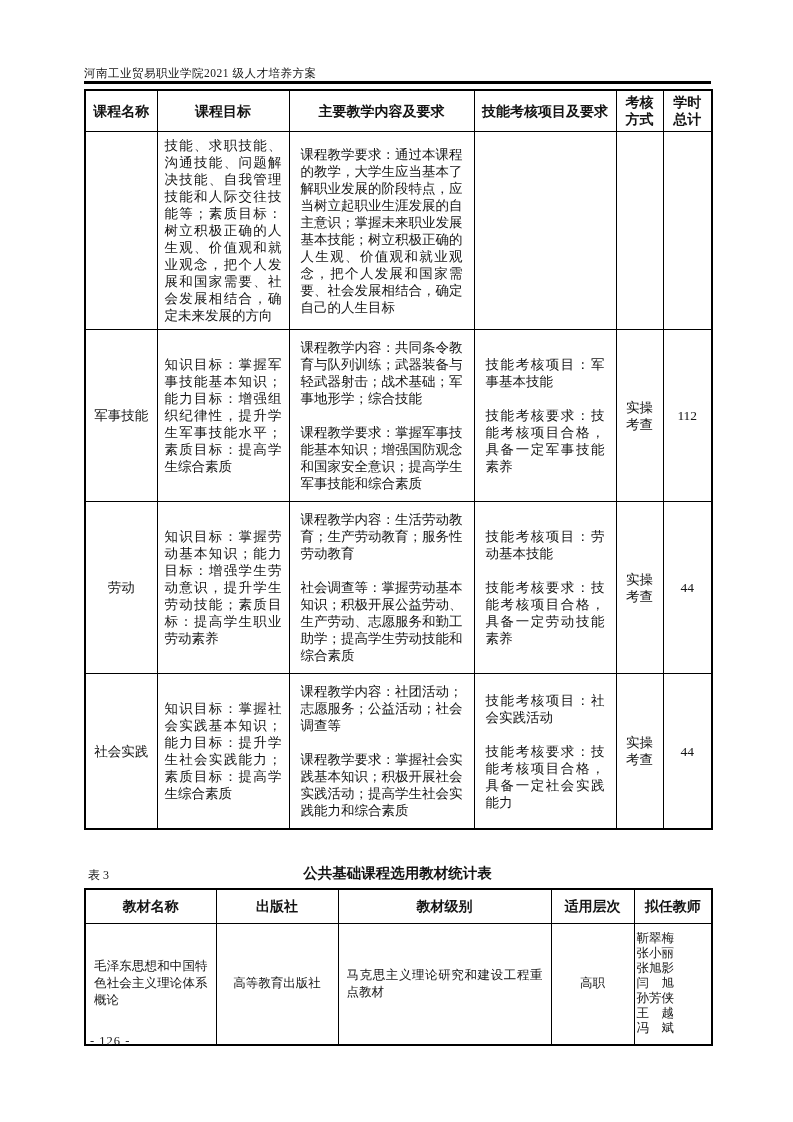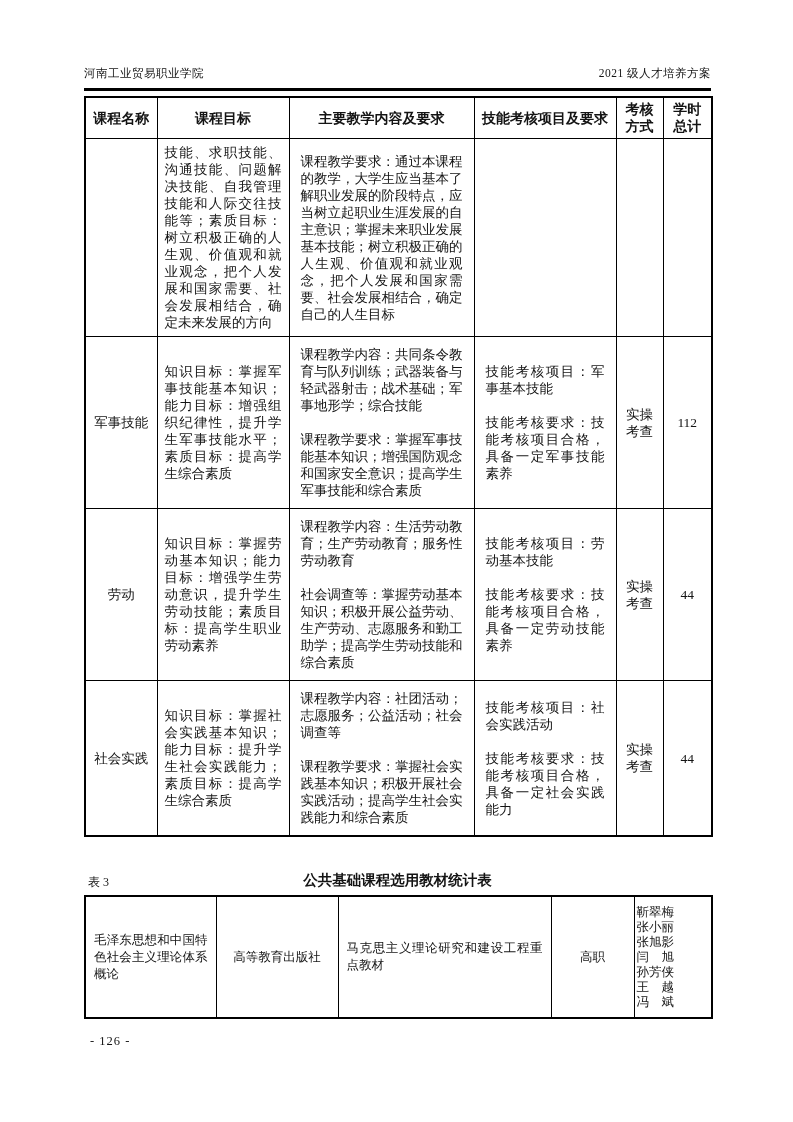--- a/index.html
+++ b/index.html
@@ -9,23 +9,22 @@
     font-family:"Liberation Serif","DejaVu Serif",serif;
     color:#141414;
     position:relative;
     overflow:hidden;
   }
   .content {
     position:absolute; left:84px; top:66px; width:627px;
   }
   
   .doc-header {
-    display:flex; justify-content:space-between; align-items:flex-end;
+    display:flex; justify-content:flex-start; align-items:flex-end;
     font-size:11.5px; letter-spacing:0.5px;
-    padding-bottom:7px;
     border-bottom:3px solid #000;
   }
   
   table {
     border-collapse:collapse; table-layout:fixed; width:627px;
     border:2px solid #000;
     padding-left:16px;
   }
   th, td { border:1px solid #000; overflow:hidden; }
   th {
@@ -181,20 +180,27 @@
 
   <table class="book-table">
     <colgroup>
       <col style="width:131px">
         <col style="width:122px">
         <col style="width:213px">
       <col style="width:83px">
         <col style="width:78px">
     </colgroup>
     <tbody>
+        <tr class="t3-head">
+      <th>教材名称</th>
+      <th>出版社</th>
+      <th>教材级别</th>
+      <th>适用层次</th>
+      <th>拟任教师</th>
+    </tr>
     <tr class="t3-row">
       <td class="b-name">毛泽东思想和中国特色社会主义理论体系概论</td>
       <td class="b-pub">高等教育出版社</td>
       <td class="b-level">马克思主义理论研究和建设工程重点教材</td>
       <td class="b-apply">高职</td>
       <td class="b-teachers">
         <div class="teacher-line">靳翠梅</div>
         <div class="teacher-line">张小丽</div>
         <div class="teacher-line">张旭影</div>
         <div class="teacher-line">闫　旭</div>

